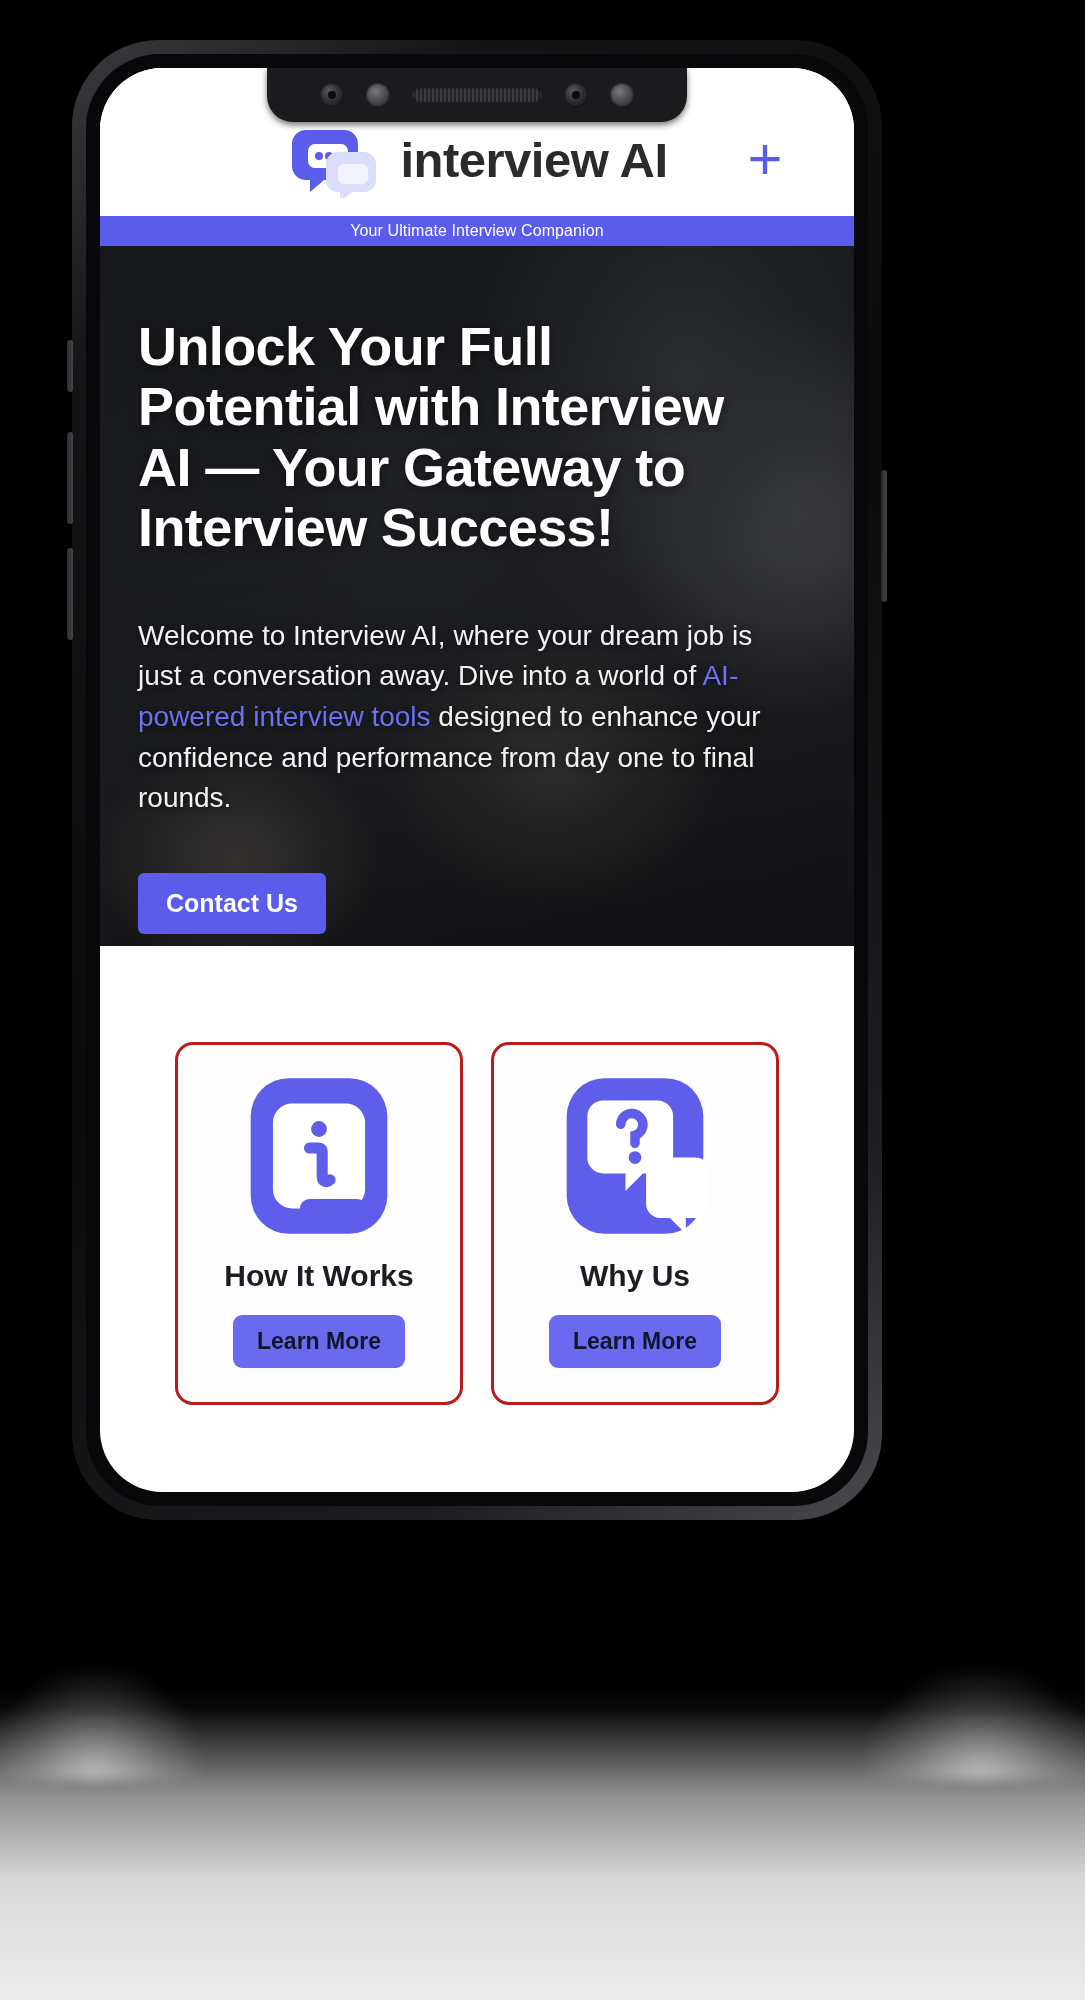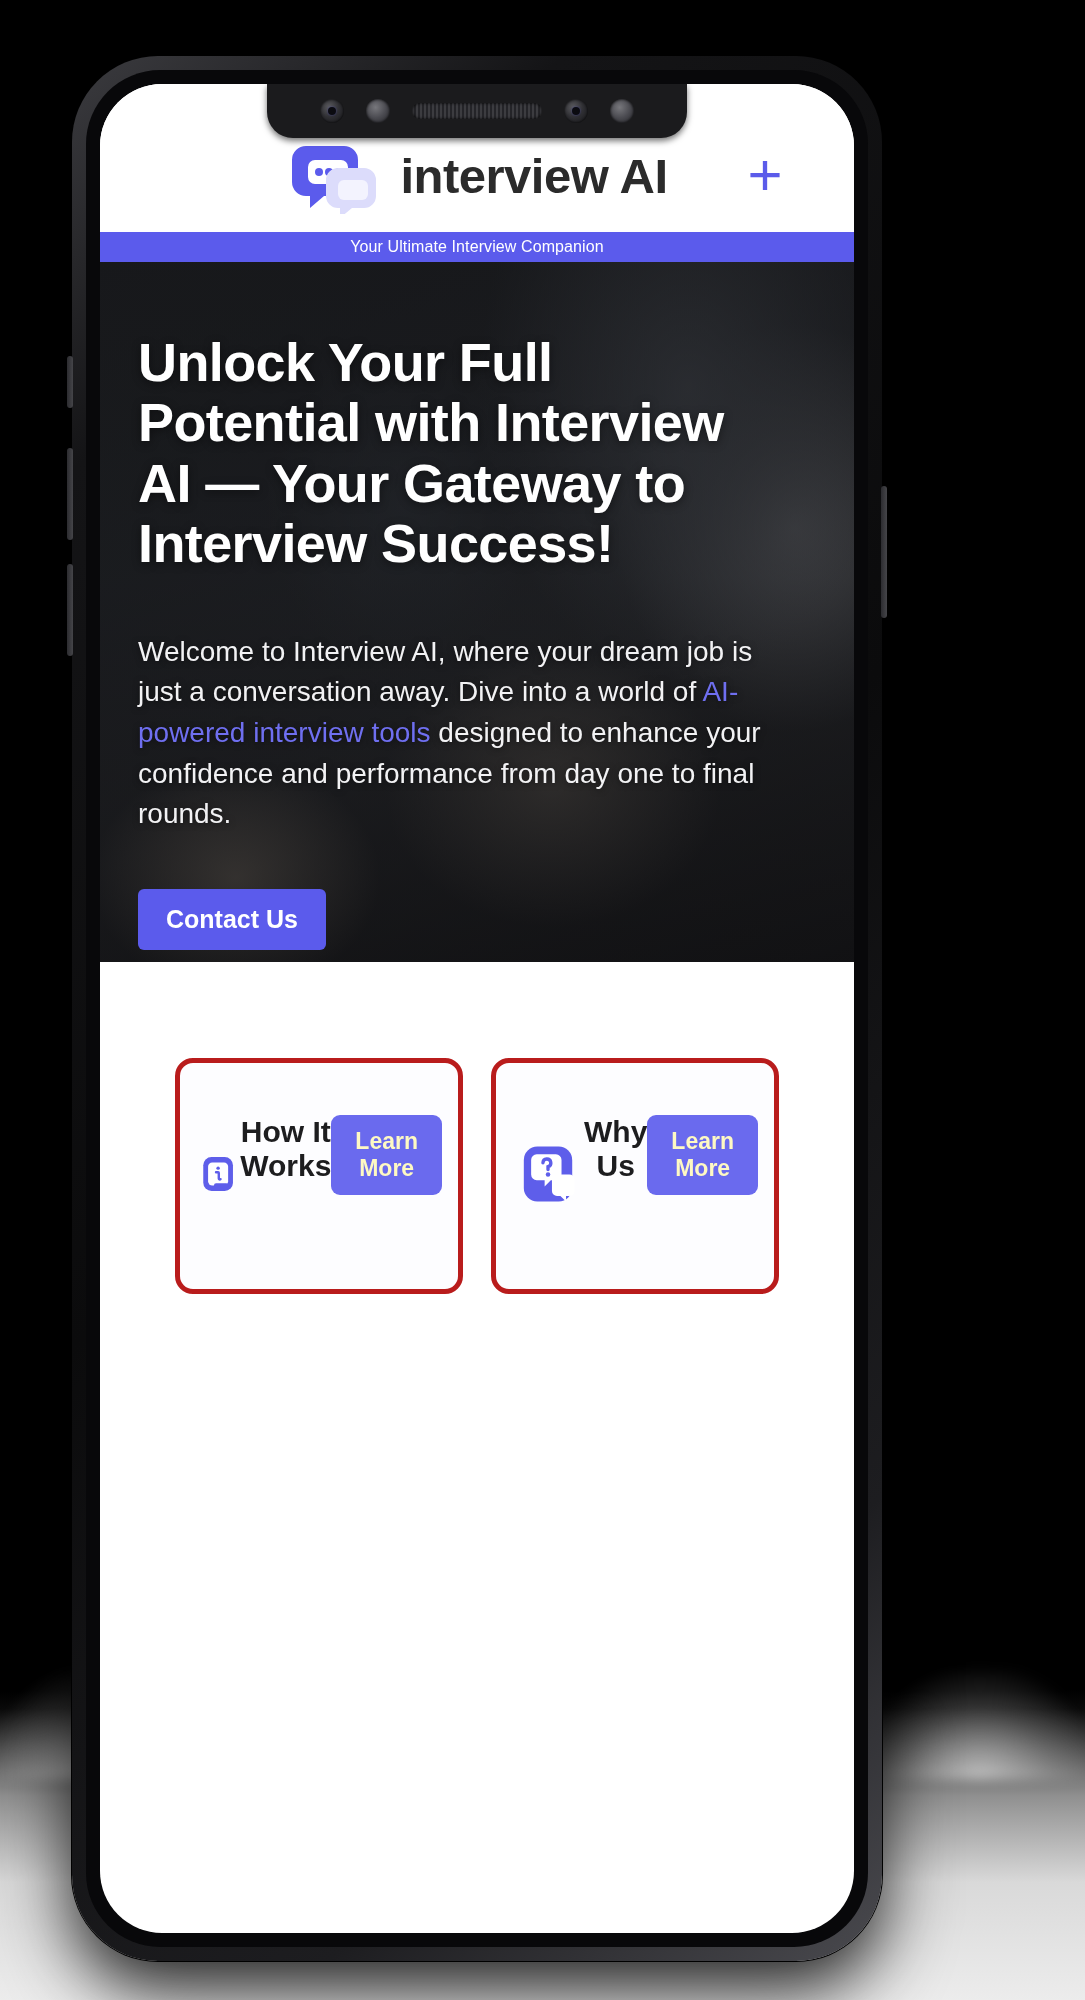--- a/index.html
+++ b/index.html
@@ -33,23 +33,23 @@
     background: radial-gradient(ellipse at 50% 100%, rgba(255,255,255,0.55) 0%, rgba(255,255,255,0.18) 45%, rgba(255,255,255,0) 75%);
     filter: blur(6px);
   }
   .bg-smudge-l { left: -10px; width: 210px; }
   .bg-smudge-r { right: -10px; width: 230px; }
 
   
   #phone {
     position: absolute;
     left: 72px;
-    top: 56px;
+    top: 40px;
     width: 810px;
-    height: 1905px;
+    height: 1480px;
     border-radius: 86px;
     background: linear-gradient(140deg,#3b3b3f 0%,#141416 16%,#0b0b0c 50%,#1d1d20 82%,#4a4a4f 100%);
     padding: 14px;
     box-shadow: 0 0 0 1px #000, 0 30px 70px rgba(0,0,0,0.85);
   }
   #phone-inner {
     position: relative;
     width: 100%;
     height: 100%;
     border-radius: 74px;
@@ -218,42 +218,43 @@
     background: #ffffff;
     padding: 96px 26px 0 26px;
     display: flex;
     gap: 28px;
     justify-content: center;
   }
   .card {
     flex: 1 1 0;
     max-width: 288px;
     background: #fdfdff;
-    border: 5px solid #b91c1c;
+    border: 3px solid #b91c1c;
     border-radius: 18px;
     padding: 30px 16px 34px 16px;
     display: flex;
-    align-items: flex-start;
+    flex-direction: column;
+    align-items: center;
     cursor: pointer;
   }
   .card-icon {
     width: 204px; height: 162px;
     display: block;
   }
   .card-title {
     margin-top: 22px;
     font-size: 30px;
     font-weight: 700;
     color: #1d1d1f;
     text-align: center;
   }
   .card-btn {
     margin-top: 22px;
     background: #6a6aee;
-    color: #fef9c3;
+    color: #0f172a;
     font-size: 23px;
     font-weight: 700;
     padding: 13px 24px;
     border: none;
     border-radius: 9px;
     cursor: pointer;
     font-family: "Liberation Sans", sans-serif;
   }
 
   

